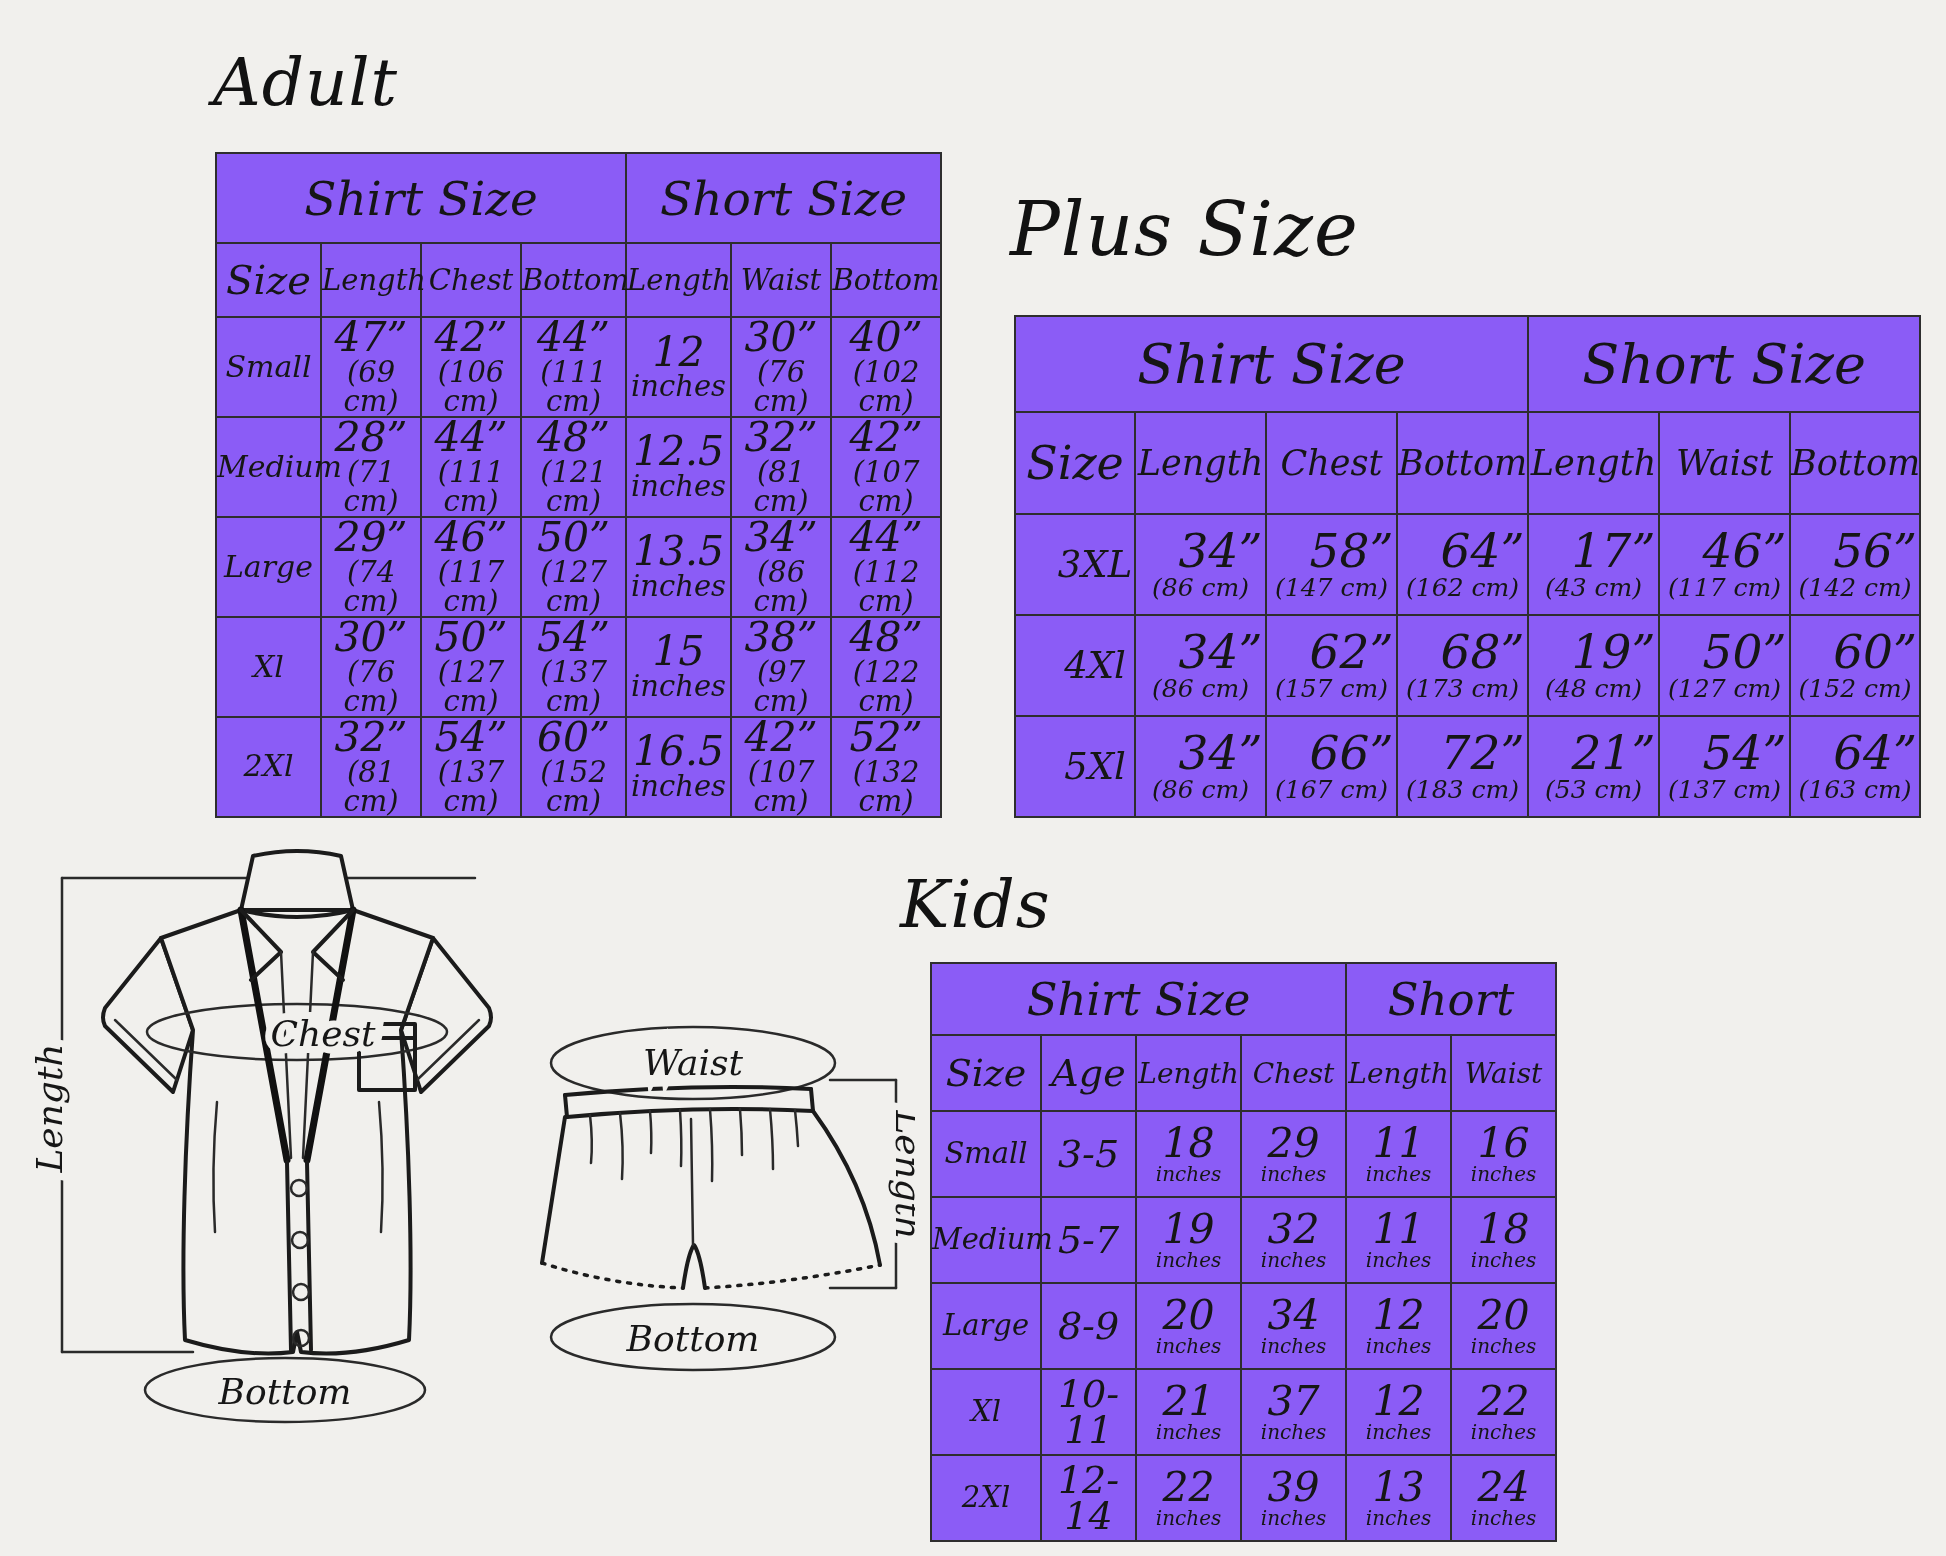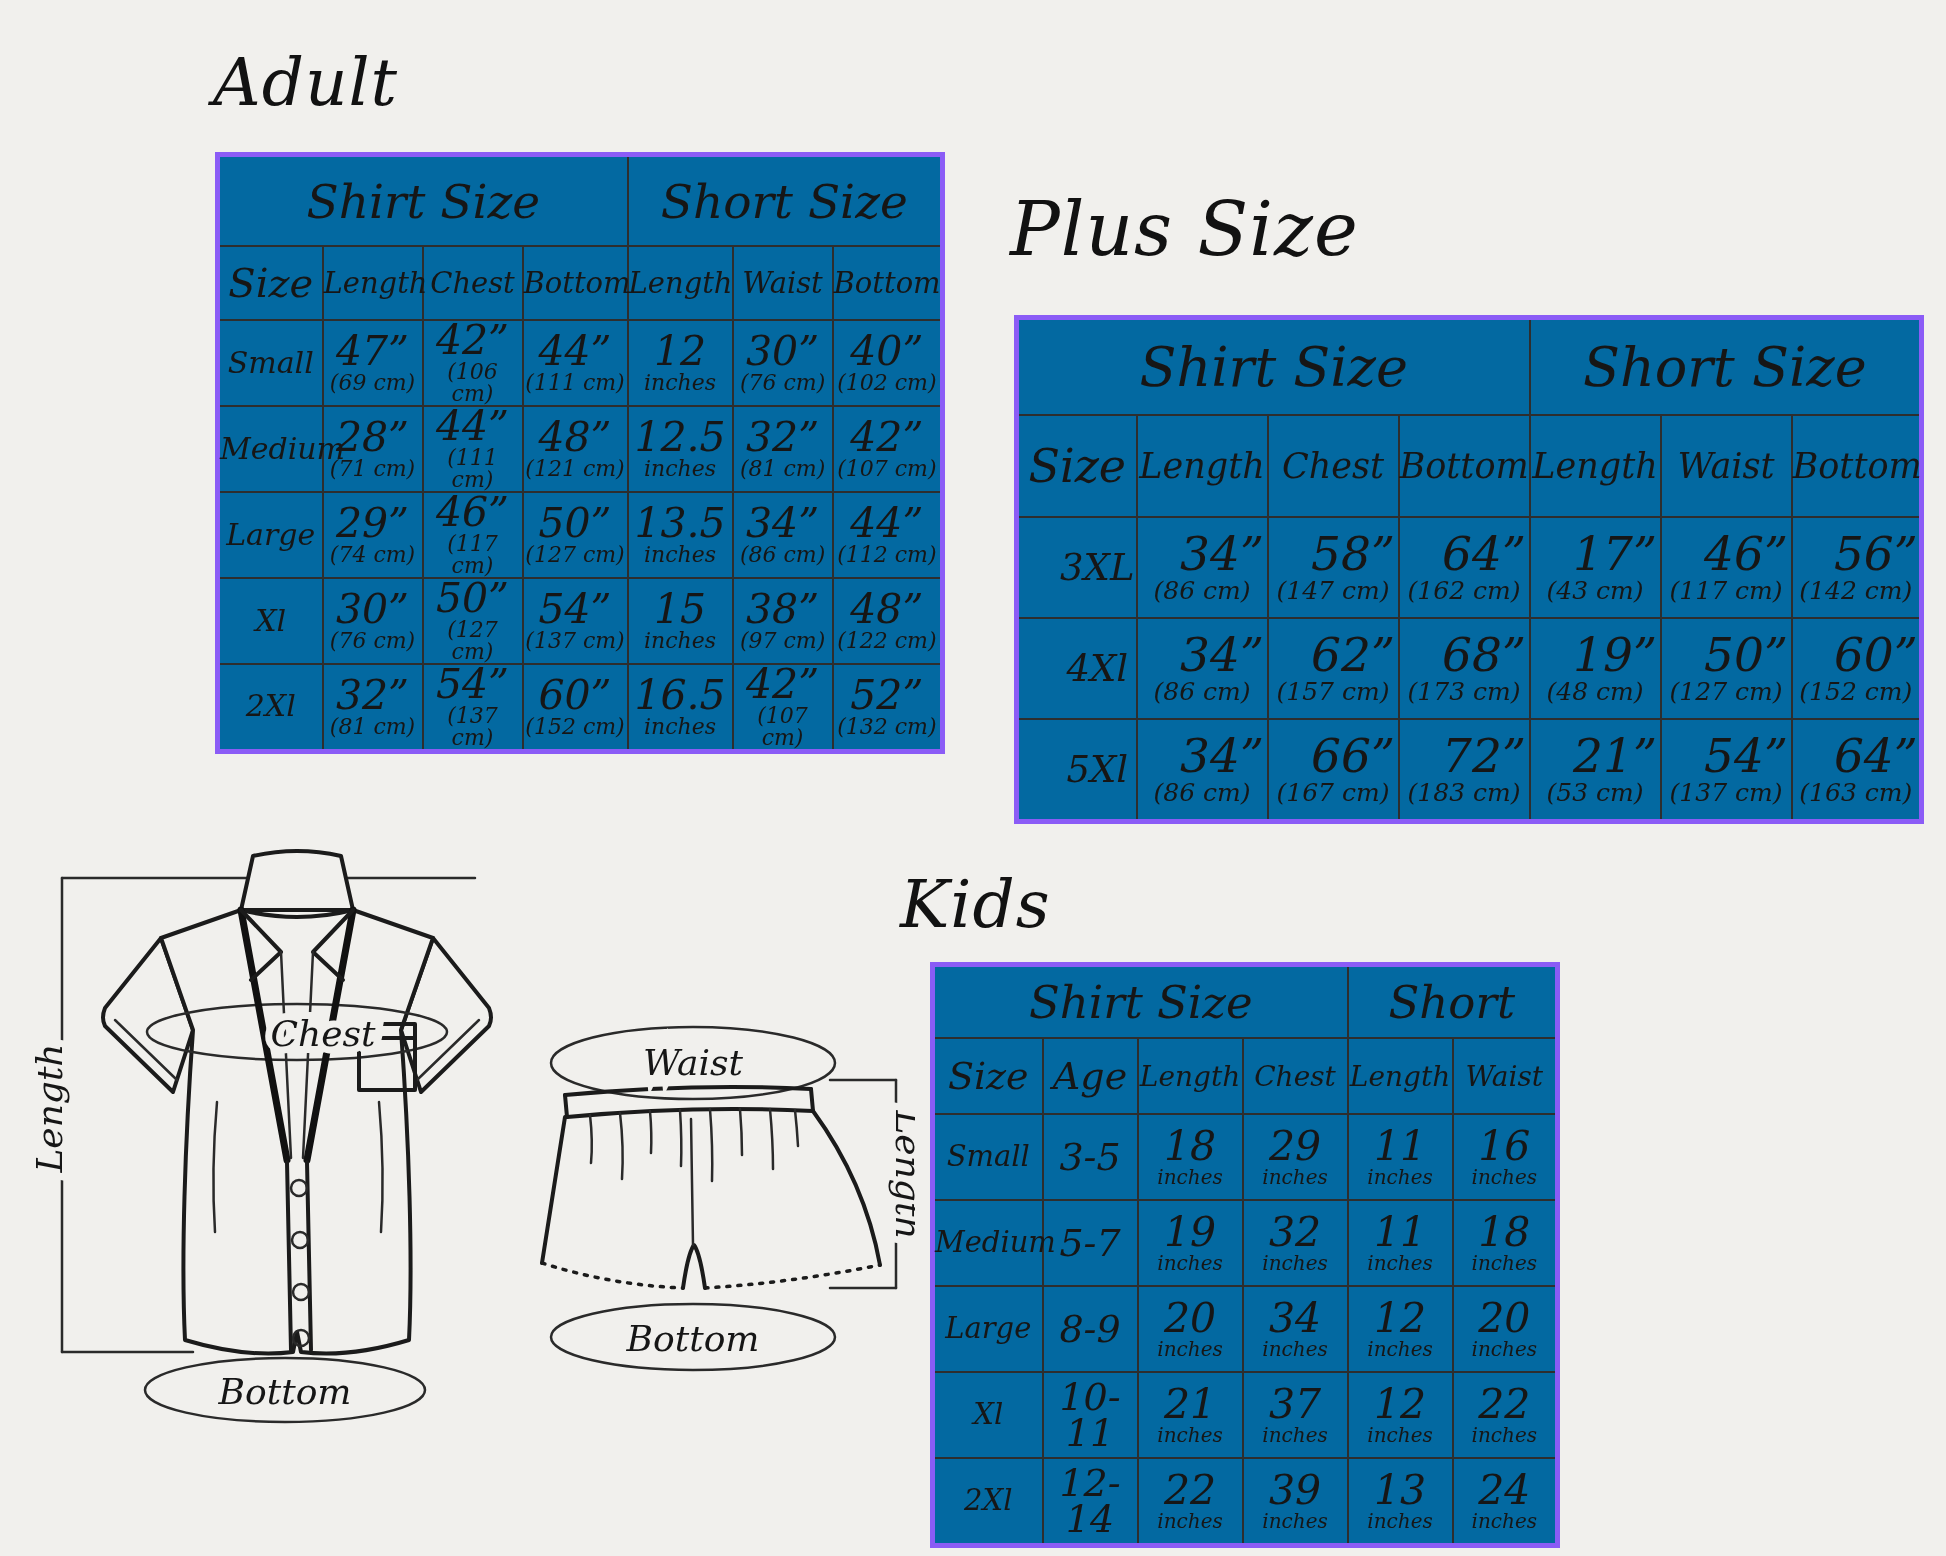--- a/index.html
+++ b/index.html
@@ -20,43 +20,43 @@
     white-space:nowrap;
   }
   #adult-title{left:213px;top:44px;font-size:66px;}
   #plus-title{left:1010px;top:186px;font-size:74px;}
   #kids-title{left:900px;top:866px;font-size:66px;}
 
   table.size-table{
     position:absolute;
     border-collapse:collapse;
     table-layout:fixed;
-    background:#0369a1;
-    border:5px solid #8b5cf6;
+    background:#8b5cf6;
+    border:1px solid #8b5cf6;
   }
   .size-table th,.size-table td{
     border:2px solid #2e2e2e;
     text-align:center;
     vertical-align:middle;
     padding:0;
     font-style:italic;
     font-weight:normal;
   }
   .cell-main{line-height:0.95;}
   .cell-sub{line-height:1;margin-top:1px;}
 
   
   #adult-table{left:215px;top:152px;width:725px;}
   #adult-table tr.group-row th{height:88px;font-size:47px;}
   #adult-table tr.cols-row th{height:72px;font-size:29px;}
   #adult-table tr.cols-row th:first-child{font-size:40px;}
   #adult-table tbody td{height:71px;}
   #adult-table .cell-main{font-size:41px;}
   #adult-table td:first-child .cell-main{font-size:30px;}
-  #adult-table .cell-sub{font-size:22px;text-align:center;}
+  #adult-table .cell-sub{font-size:29px;text-align:center;}
 
   
   #plus-table{left:1014px;top:315px;width:905px;}
   #plus-table tr.group-row th{height:94px;font-size:54px;}
   #plus-table tr.cols-row th{height:100px;font-size:35px;}
   #plus-table tr.cols-row th:first-child{font-size:46px;}
   #plus-table tbody td{height:99px;}
   #plus-table .cell-main{font-size:47px;margin-left:40px;}
   #plus-table td:first-child .cell-main{font-size:37px;}
   #plus-table .cell-sub{font-size:25px;}

